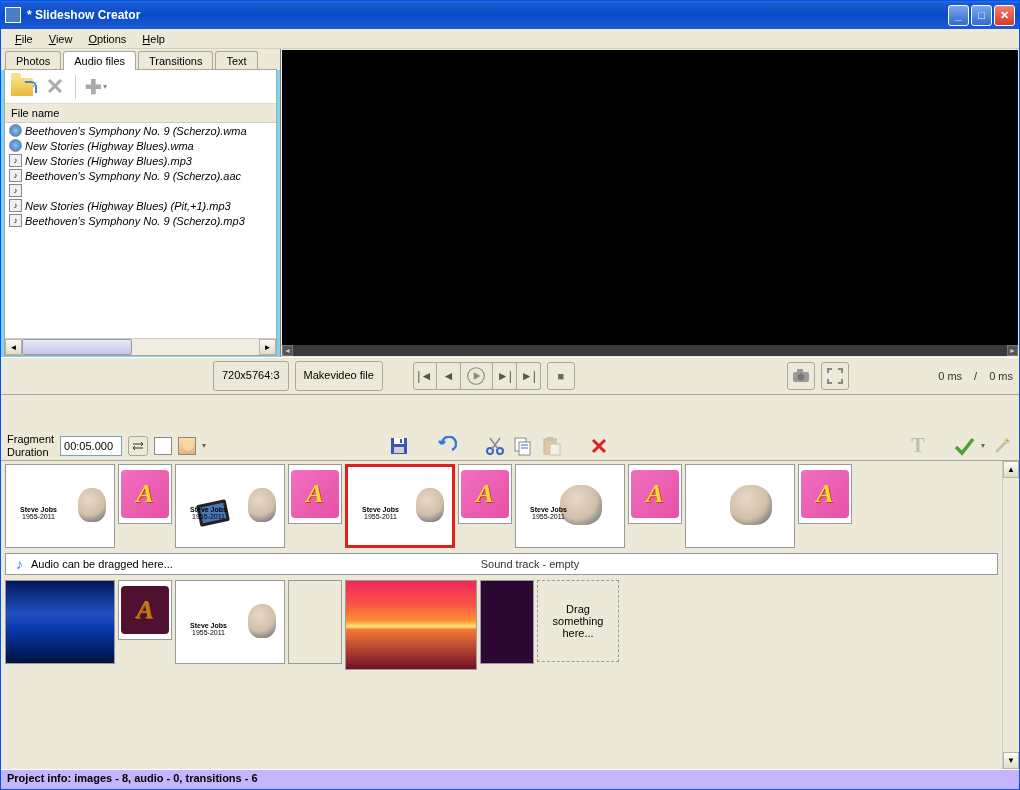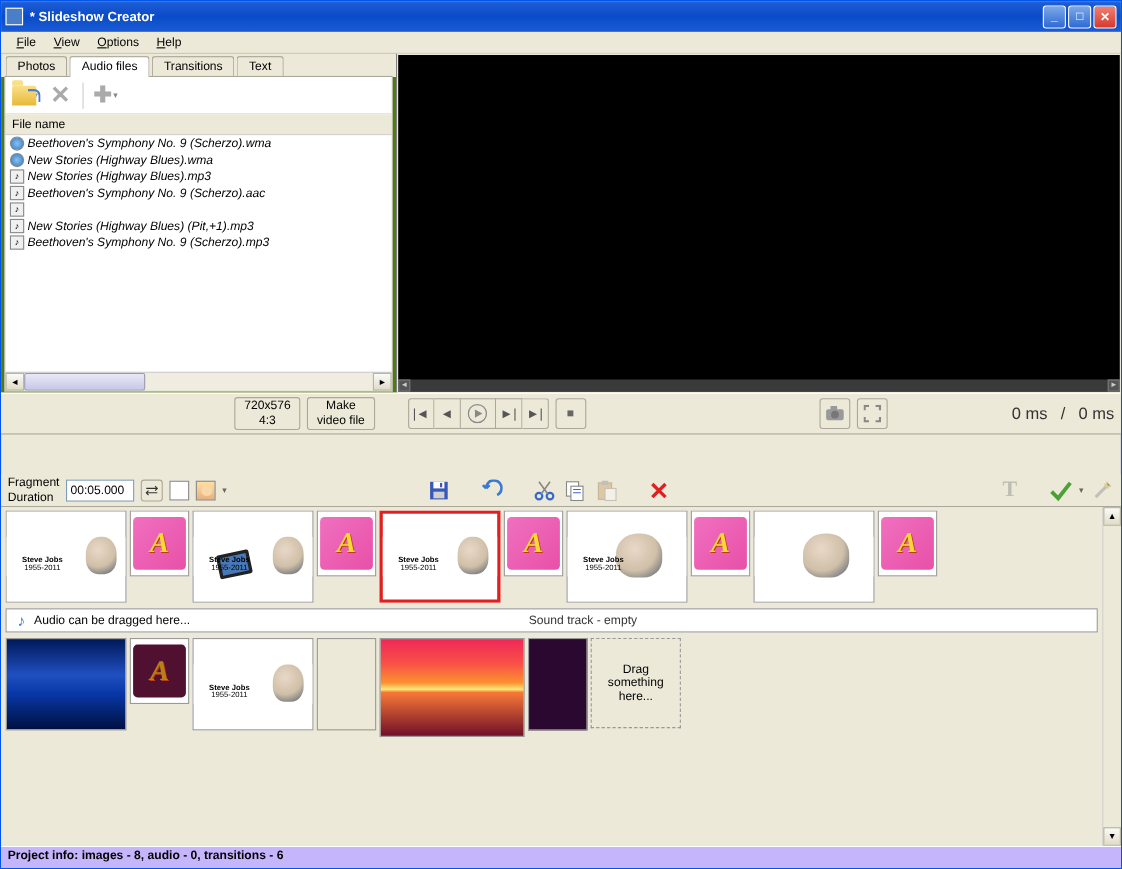--- a/index.html
+++ b/index.html
@@ -12,21 +12,21 @@
 .win-btns { display: flex; gap: 2px; }
 .win-btn { width: 21px; height: 21px; background: linear-gradient(#7ba8e8, #2e6ad4); border: 1px solid #fff; border-radius: 3px; display: flex; align-items: center; justify-content: center; color: #fff; font-weight: bold; font-size: 11px; cursor: pointer; }
 .win-btn.close { background: linear-gradient(#f08070, #d43a2e); }
 
 .menubar { height: 20px; background: #ece9d8; display: flex; align-items: center; padding: 0 6px; border-bottom: 1px solid #d4d0c0; }
 .menu-item { padding: 2px 8px; cursor: pointer; }
 .menu-item u { text-decoration: underline; }
 
 .main-area { flex: 1; display: flex; min-height: 0; }
 
-.left-panel { width: 360px; display: flex; flex-direction: column; background: #4d7c0f; border-right: 1px solid #808080; }
+.left-panel { width: 280px; display: flex; flex-direction: column; background: #7dd3fc; border-right: 1px solid #808080; }
 .tabs { display: flex; padding: 2px 4px 0; background: #ece9d8; }
 .tab { padding: 3px 10px; border: 1px solid #aca899; border-bottom: none; background: #ece9d8; margin-right: 2px; border-radius: 3px 3px 0 0; cursor: pointer; position: relative; }
 .tab.active { background: #fff; z-index: 2; }
 .tab-page { background: #fff; border: 1px solid #aca899; margin: 0 3px; flex: 1; display: flex; flex-direction: column; position: relative; top: -1px; min-height: 0; }
 .toolbar-row { height: 34px; background: #fff; border-bottom: 1px solid #e0dcc8; display: flex; align-items: center; padding: 0 4px; gap: 4px; }
 .tool-btn { width: 28px; height: 28px; display: flex; align-items: center; justify-content: center; cursor: pointer; border-radius: 2px; }
 .tool-sep { width: 1px; height: 24px; background: #ccc; margin: 0 2px; }
 .folder-icon { width: 22px; height: 18px; background: linear-gradient(#f8e088, #e8b838); border-radius: 2px 2px 0 0; position: relative; }
 .folder-icon::before { content:""; position:absolute; top:-5px; left:0; width:10px; height:5px; background:#f8e088; border-radius:2px 2px 0 0; }
 .folder-icon::after { content:""; position:absolute; top:3px; right:-4px; width:10px; height:10px; border:2px solid #4a7ec7; border-left:none; border-bottom:none; border-radius:0 6px 0 0; }
@@ -46,30 +46,30 @@
 
 .preview-panel { flex: 1; display: flex; flex-direction: column; background: #ece9d8; }
 .preview { flex: 1; background: #000; margin: 1px; position: relative; }
 .preview-hscroll { height: 11px; background: #3a3a3a; position: absolute; bottom: 0; left: 0; right: 0; display: flex; }
 .preview-hscroll-btn { width: 11px; background: #555; border: 1px solid #777; font-size: 7px; color: #ccc; display: flex; align-items: center; justify-content: center; }
 .preview-hscroll-track { flex: 1; }
 
 .under-row { height: 38px; background: #ece9d8; display: flex; align-items: center; padding: 0 6px; gap: 6px; border-top: 1px solid #fff; border-bottom: 1px solid #aca899; }
 .flex-spacer { flex: 1; }
 
-.btn { height: 30px; padding: 0 8px; background: #ece9d8; border: 1px solid #aca899; border-radius: 3px; display: flex; flex-direction: column; align-items: center; justify-content: center; cursor: pointer; line-height: 1.2; font-size: 11px; }
+.btn { height: 30px; padding: 0 8px; background: #ece9d8; border: 1px solid #aca899; border-radius: 3px; display: flex; flex-direction: row; align-items: center; justify-content: center; cursor: pointer; line-height: 1.2; font-size: 11px; }
 
 .play-controls { display: flex; gap: 0; }
 .play-btn { width: 24px; height: 28px; background: #ece9d8; border: 1px solid #aca899; border-left: none; display: flex; align-items: center; justify-content: center; cursor: pointer; font-size: 12px; color: #555; }
 .play-btn:first-child { border-left: 1px solid #aca899; border-radius: 3px 0 0 3px; }
 .play-btn:last-child { border-radius: 0 3px 3px 0; }
 .play-btn.big { width: 32px; }
 .play-btn.big svg { width: 18px; height: 18px; }
 .ico-btn { width: 28px; height: 28px; background: #ece9d8; border: 1px solid #aca899; border-radius: 3px; display: flex; align-items: center; justify-content: center; cursor: pointer; color: #666; }
-.time-text { font-size: 15px; color: #333; }
+.time-text { font-size: 11px; color: #333; }
 
 .toolbar2 { height: 30px; background: #ece9d8; border-bottom: 1px solid #aca899; display: flex; align-items: center; padding: 0 6px; gap: 6px; margin-top: 36px; }
 .thin-label { font-size: 10px; line-height: 1.1; }
 .dur-input { width: 62px; height: 20px; border: 1px solid #7e9db9; padding: 0 3px; font-size: 11px; }
 .swatch { width: 18px; height: 18px; border: 1px solid #888; cursor: pointer; }
 .face-ico { width: 18px; height: 18px; background: linear-gradient(#ffe0a0, #e8b080); border: 1px solid #888; position: relative; }
 .face-ico::before { content: ""; position: absolute; top: 3px; left: 4px; width: 10px; height: 10px; background: #f8d8a8; border-radius: 50%; }
 .ico-svg { width: 22px; height: 22px; cursor: pointer; display: flex; align-items: center; justify-content: center; }
 
 .timeline-area { background: #ece9d8; padding: 3px 4px; position: relative; }

